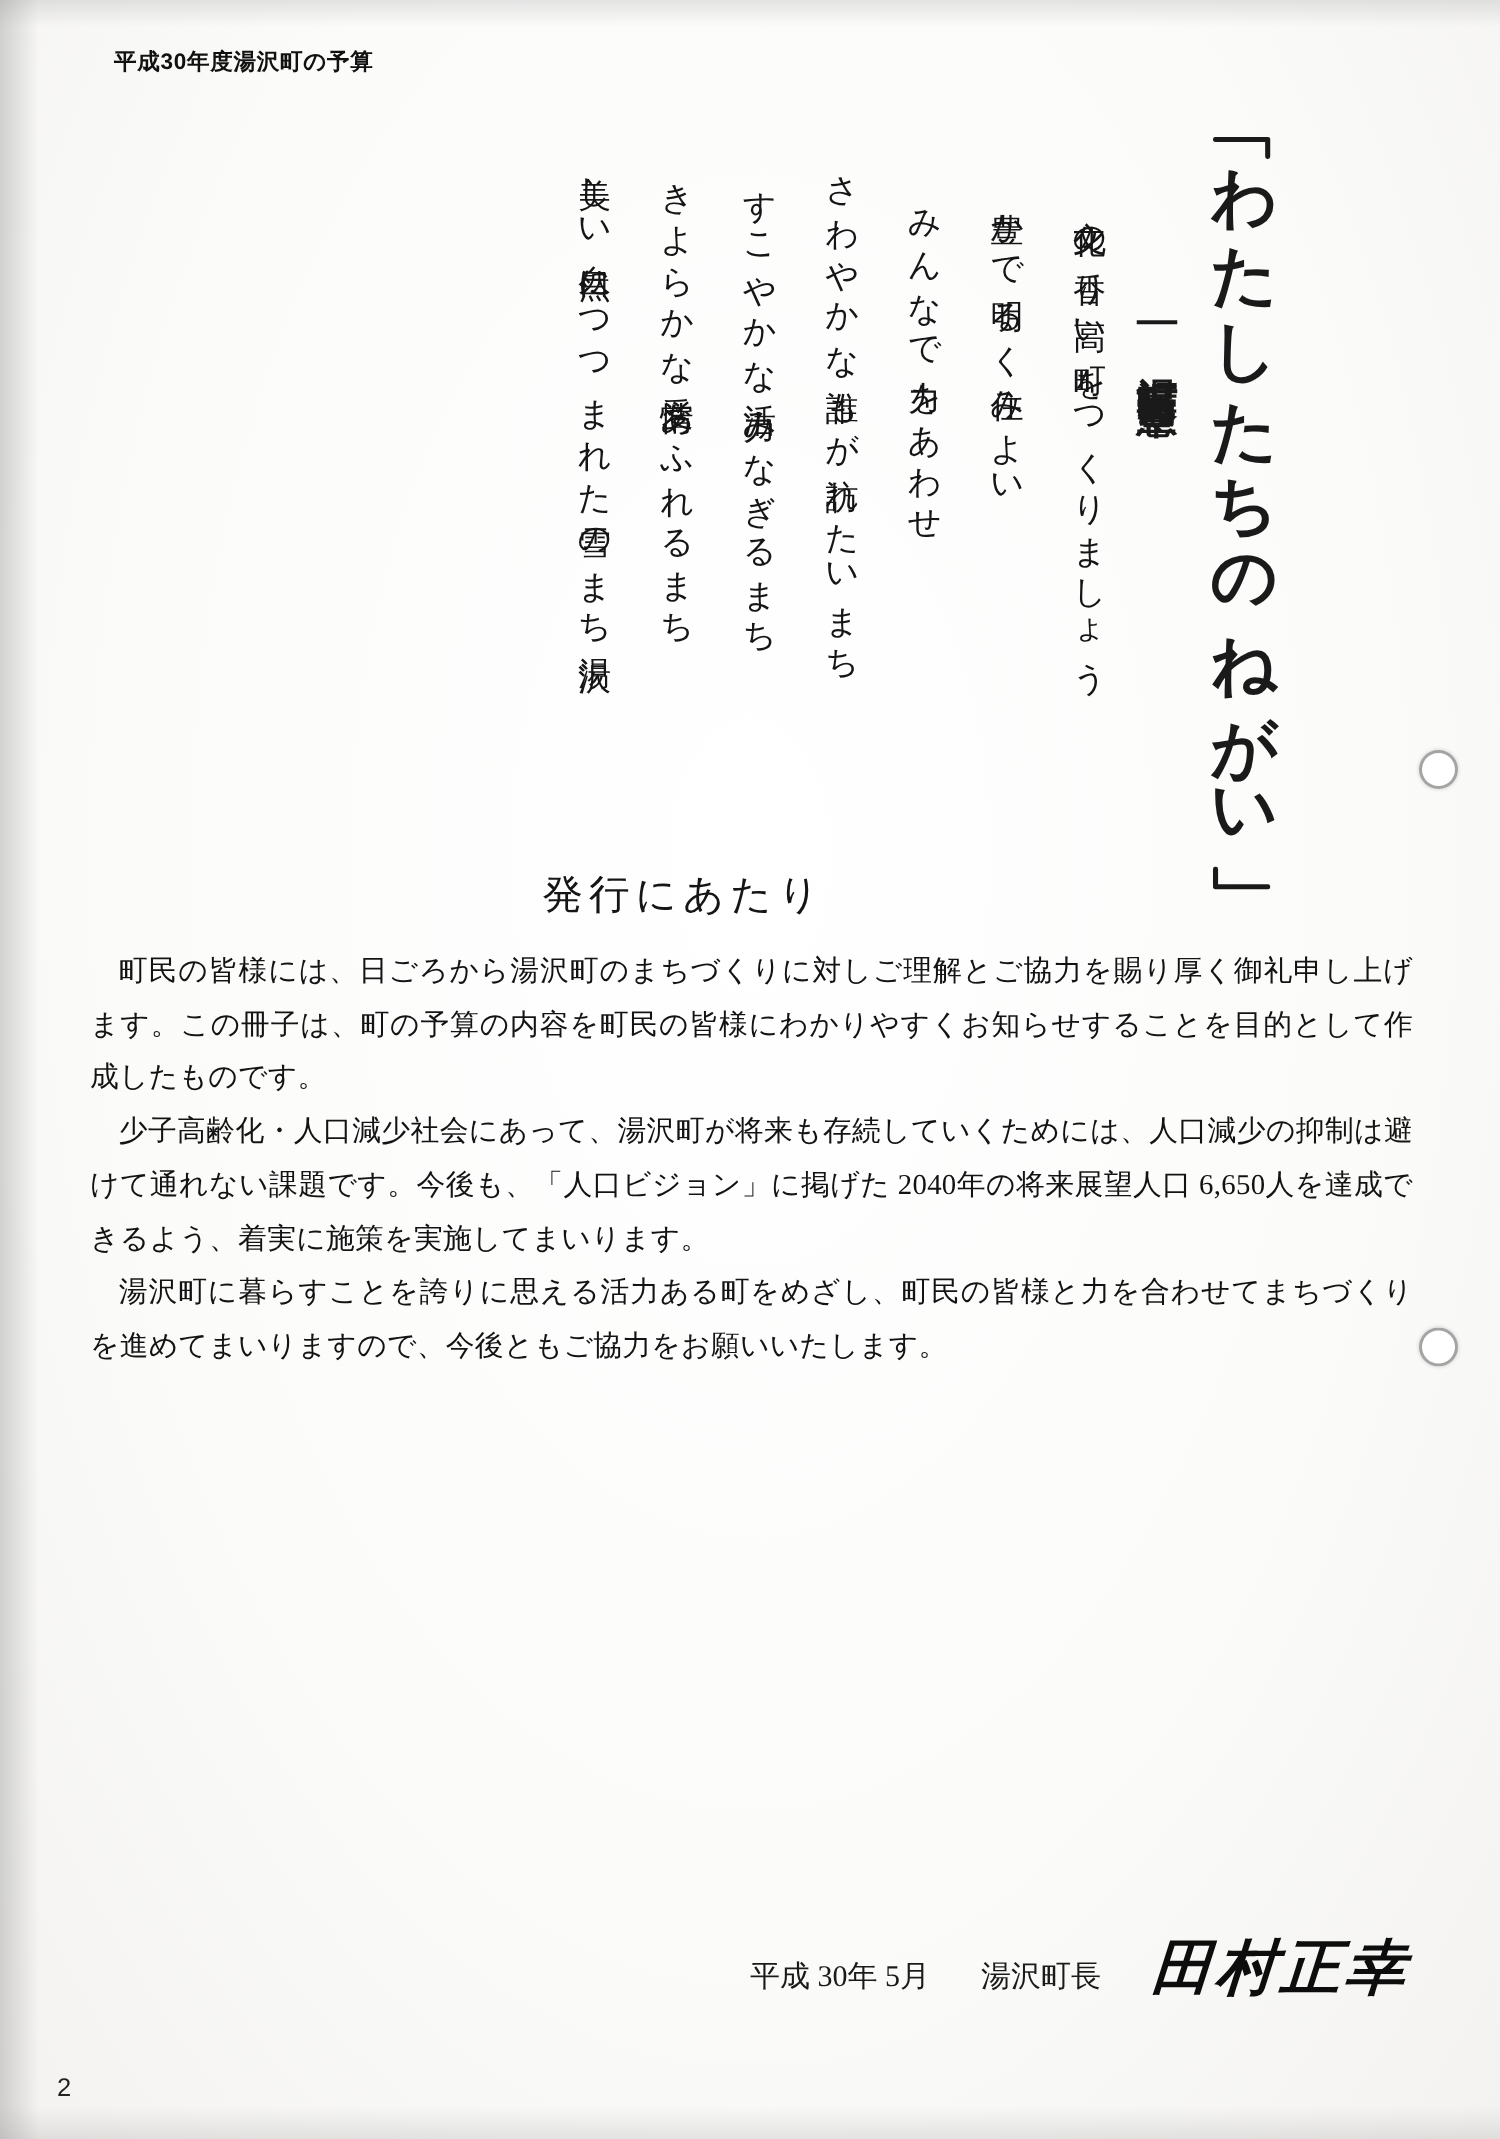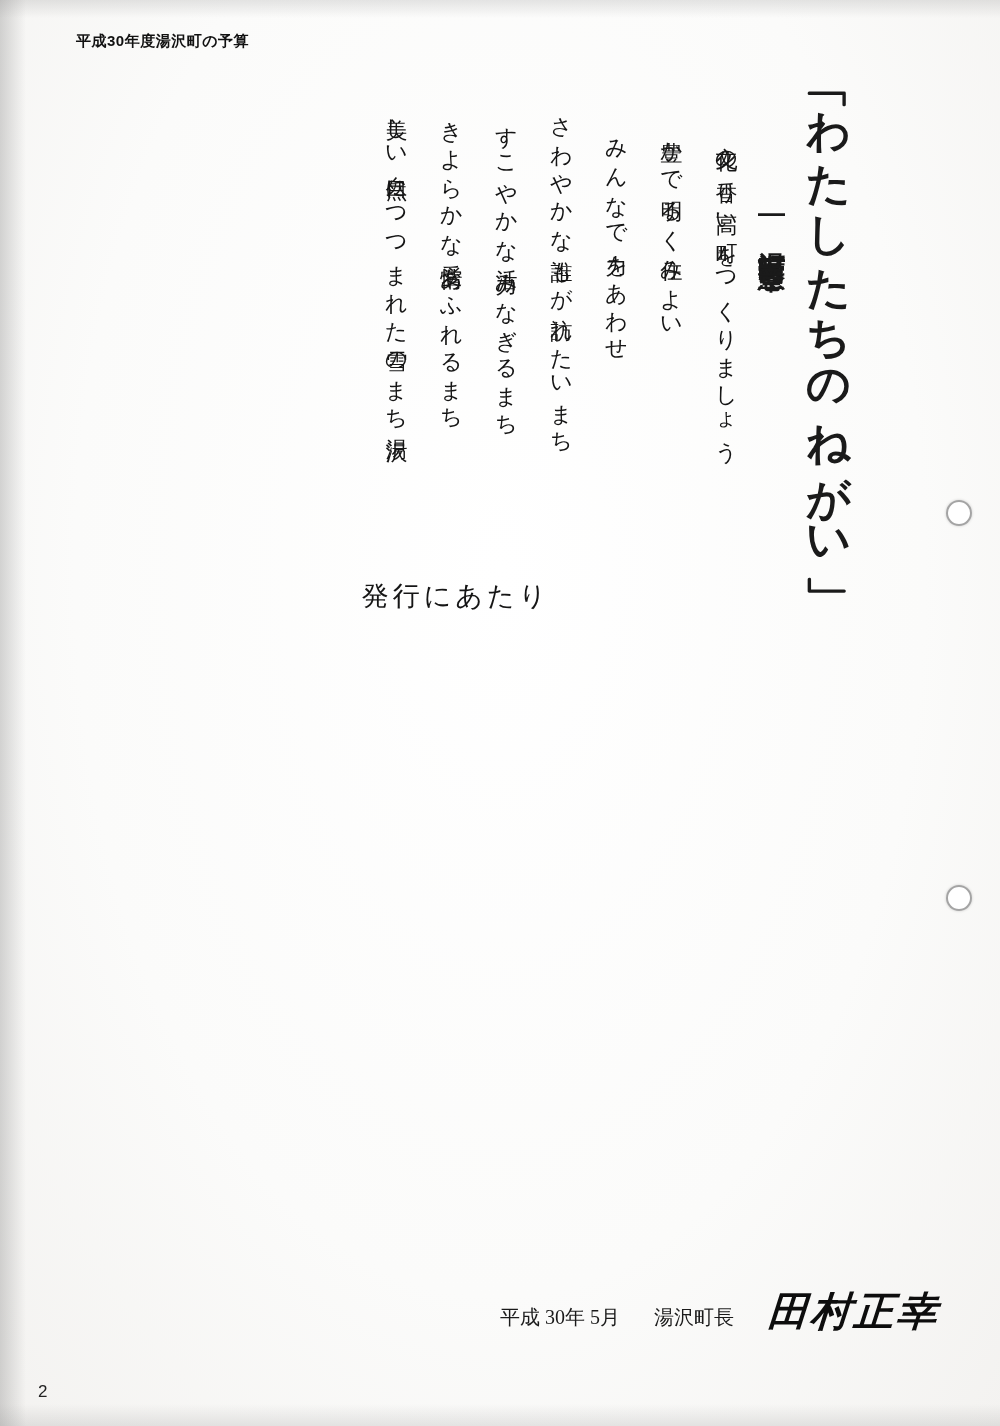--- a/index.html
+++ b/index.html
@@ -213,20 +213,23 @@
       <div class="charter-line l3">さわやかな誰もが訪れたいまち</div>
       <div class="charter-line l4">みんなで力をあわせ</div>
       <div class="charter-line l4">豊かで明るく住みよい</div>
       <div class="charter-line l5">文化の香り高い町をつくりましょう</div>
     </div>
   </div>
 
   <div class="preface-heading">発行にあたり</div>
 
   <div class="body-text">
+    <p>町民の皆様には、日ごろから湯沢町のまちづくりに対しご理解とご協力を賜り厚く御礼申し上げます。この冊子は、町の予算の内容を町民の皆様にわかりやすくお知らせすることを目的として作成したものです。</p>
+    <p>少子高齢化・人口減少社会にあって、湯沢町が将来も存続していくためには、人口減少の抑制は避けて通れない課題です。今後も、「人口ビジョン」に掲げた 2040年の将来展望人口 6,650人を達成できるよう、着実に施策を実施してまいります。</p>
+    <p>湯沢町に暮らすことを誇りに思える活力ある町をめざし、町民の皆様と力を合わせてまちづくりを進めてまいりますので、今後ともご協力をお願いいたします。</p>
   </div>
 
   <div class="signature-row">
     <div class="sig-date">平成 30年 5月</div>
     <div class="sig-role">湯沢町長</div>
     <div class="sig-name">田村正幸</div>
   </div>
 
   <div class="page-number">2</div>
 

